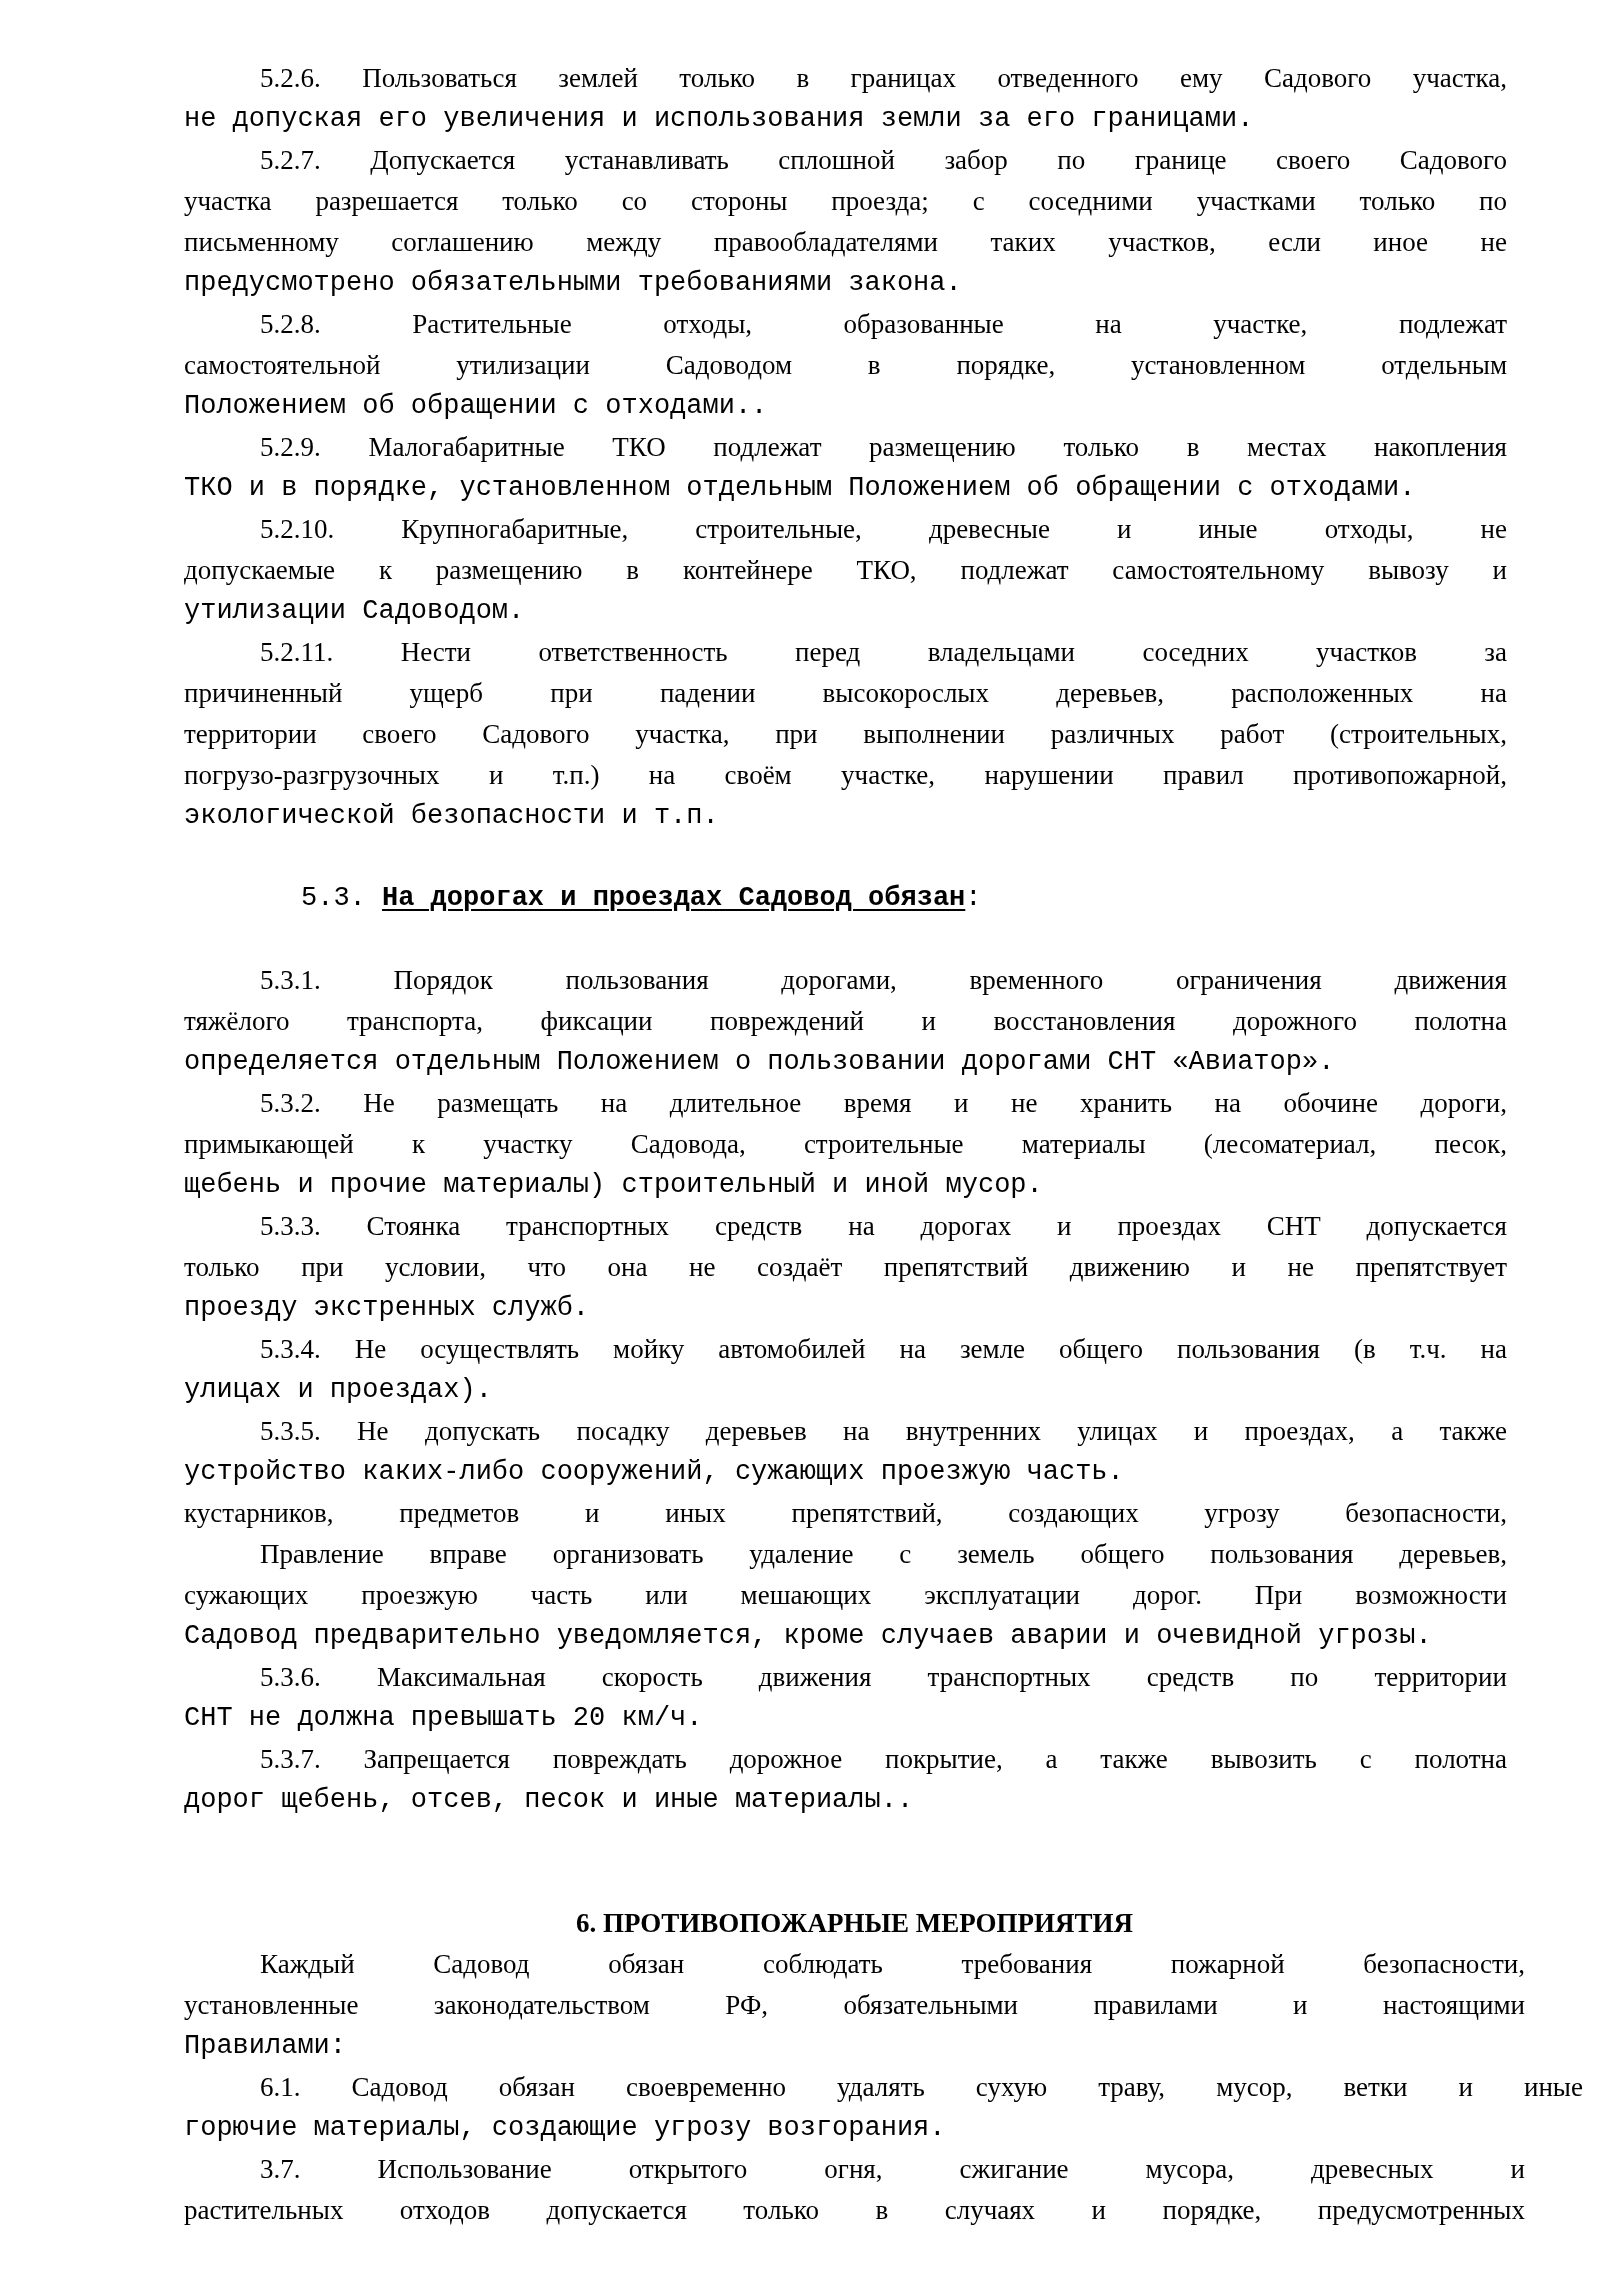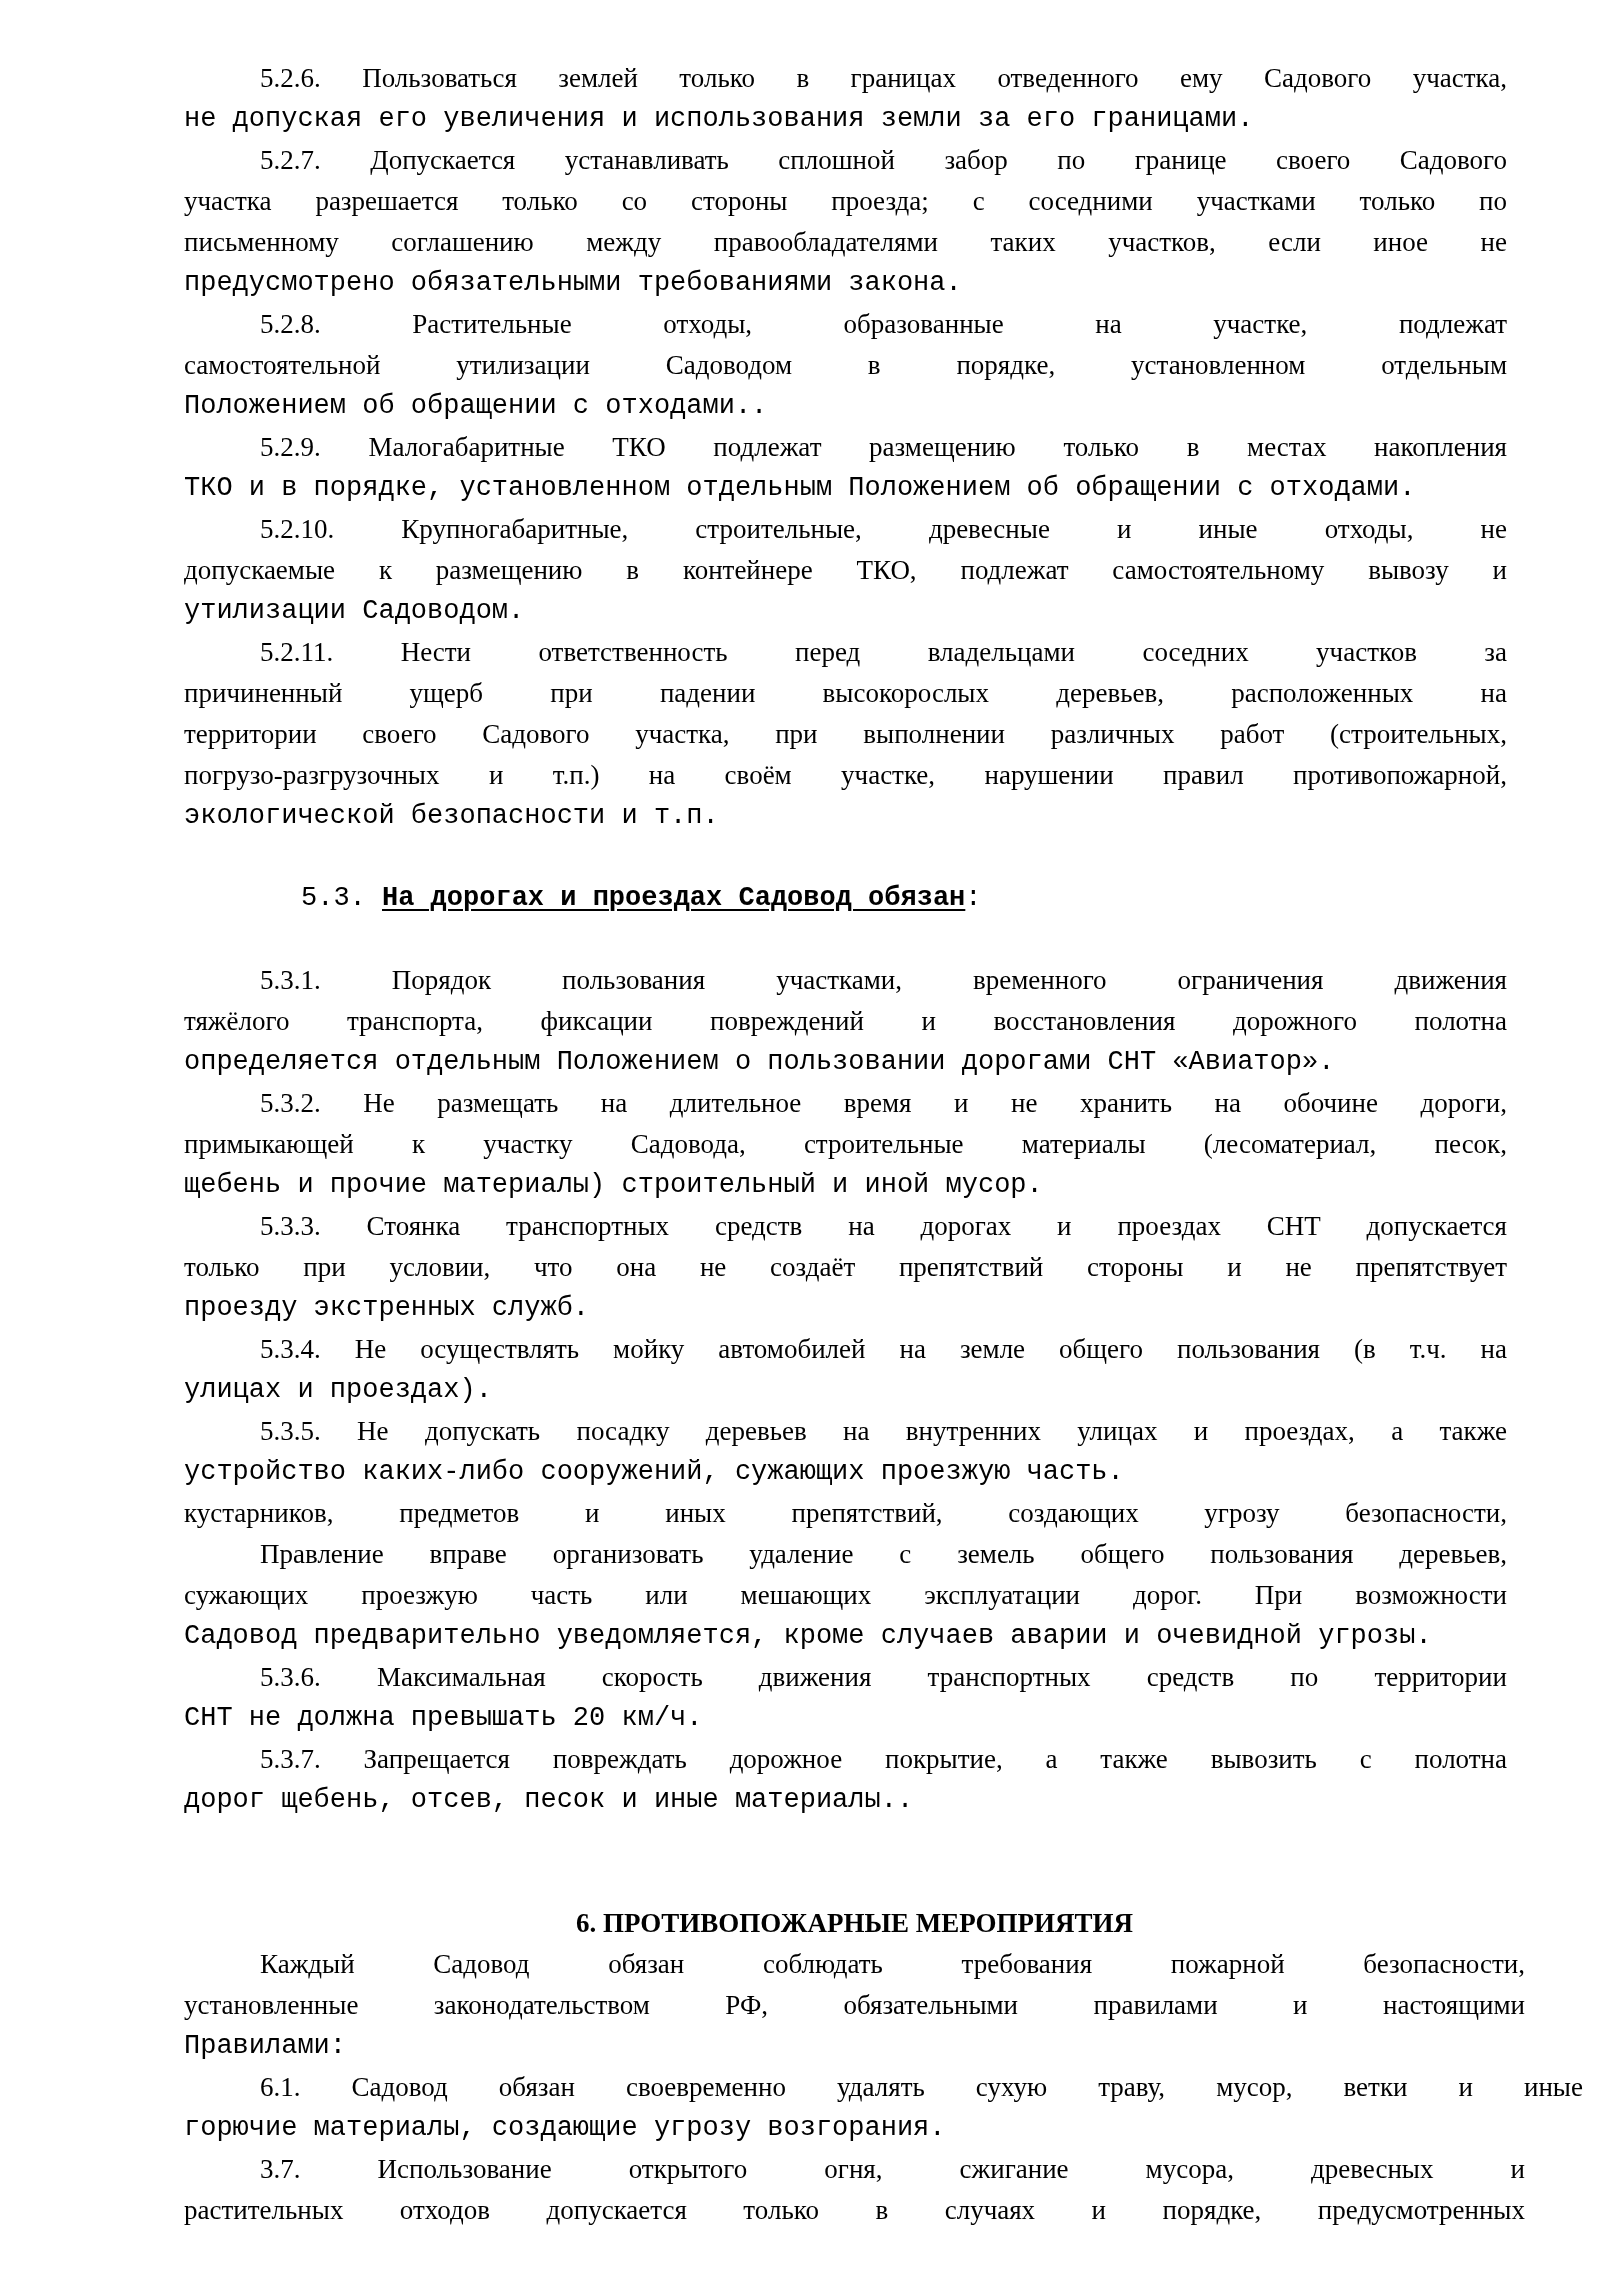--- a/index.html
+++ b/index.html
@@ -105,32 +105,32 @@
 
   <div class="line last indent heading-sub">
     <span class="num">5.3.</span>
     <span class="title">На дорогах и проездах Садовод обязан</span><span>:</span>
   </div>
 
   <div class="blank"></div>
 
   <div id="sec53">
     <p class="para">
-      <span class="line indent">5.3.1. Порядок пользования участками, временного ограничения движения</span>
+      <span class="line indent">5.3.1. Порядок пользования дорогами, временного ограничения движения</span>
       <span class="line">тяжёлого транспорта, фиксации повреждений и восстановления дорожного полотна</span>
       <span class="line last">определяется отдельным Положением о пользовании дорогами СНТ «Авиатор».</span>
     </p>
     <p class="para">
       <span class="line indent">5.3.2. Не размещать на длительное время и не хранить на обочине дороги,</span>
       <span class="line">примыкающей к участку Садовода, строительные материалы (лесоматериал, песок,</span>
       <span class="line last">щебень и прочие материалы) строительный и иной мусор.</span>
     </p>
     <p class="para">
       <span class="line indent">5.3.3. Стоянка транспортных средств на дорогах и проездах СНТ допускается</span>
-      <span class="line">только при условии, что она не создаёт препятствий стороны и не препятствует</span>
+      <span class="line">только при условии, что она не создаёт препятствий движению и не препятствует</span>
       <span class="line last">проезду экстренных служб.</span>
     </p>
     <p class="para">
       <span class="line indent">5.3.4. Не осуществлять мойку автомобилей на земле общего пользования (в т.ч. на</span>
       <span class="line last">улицах и проездах).</span>
     </p>
     <p class="para">
       <span class="line indent">5.3.5. Не допускать посадку деревьев на внутренних улицах и проездах, а также</span>
       <span class="line last">устройство каких-либо сооружений, сужающих проезжую часть.</span>
     </p>

